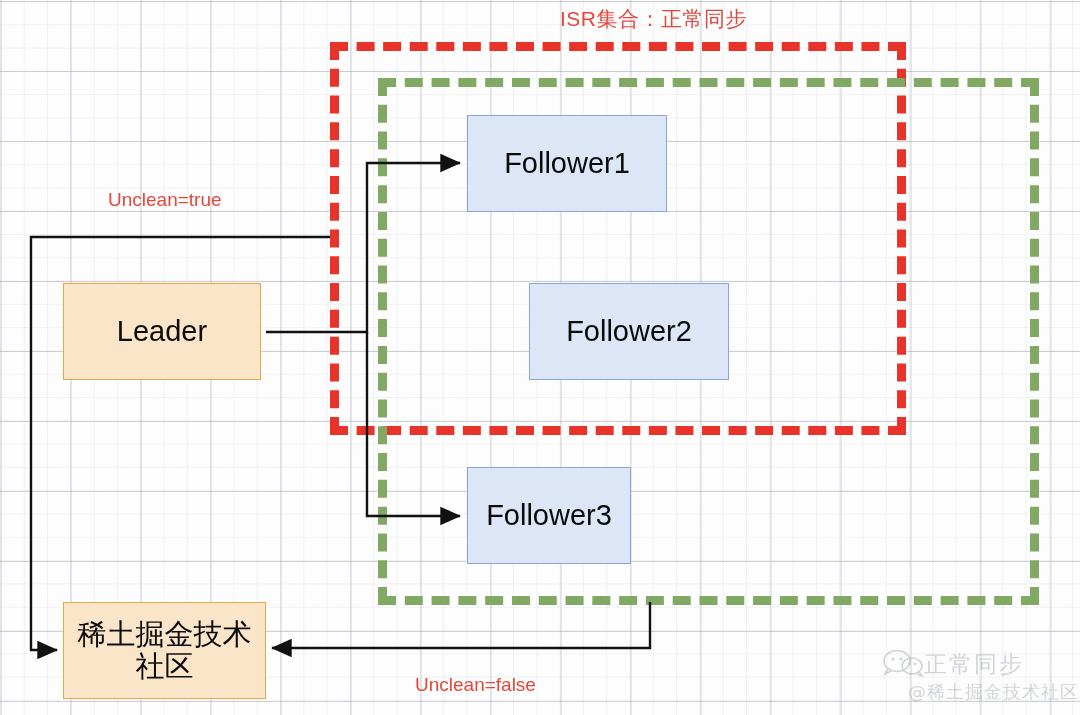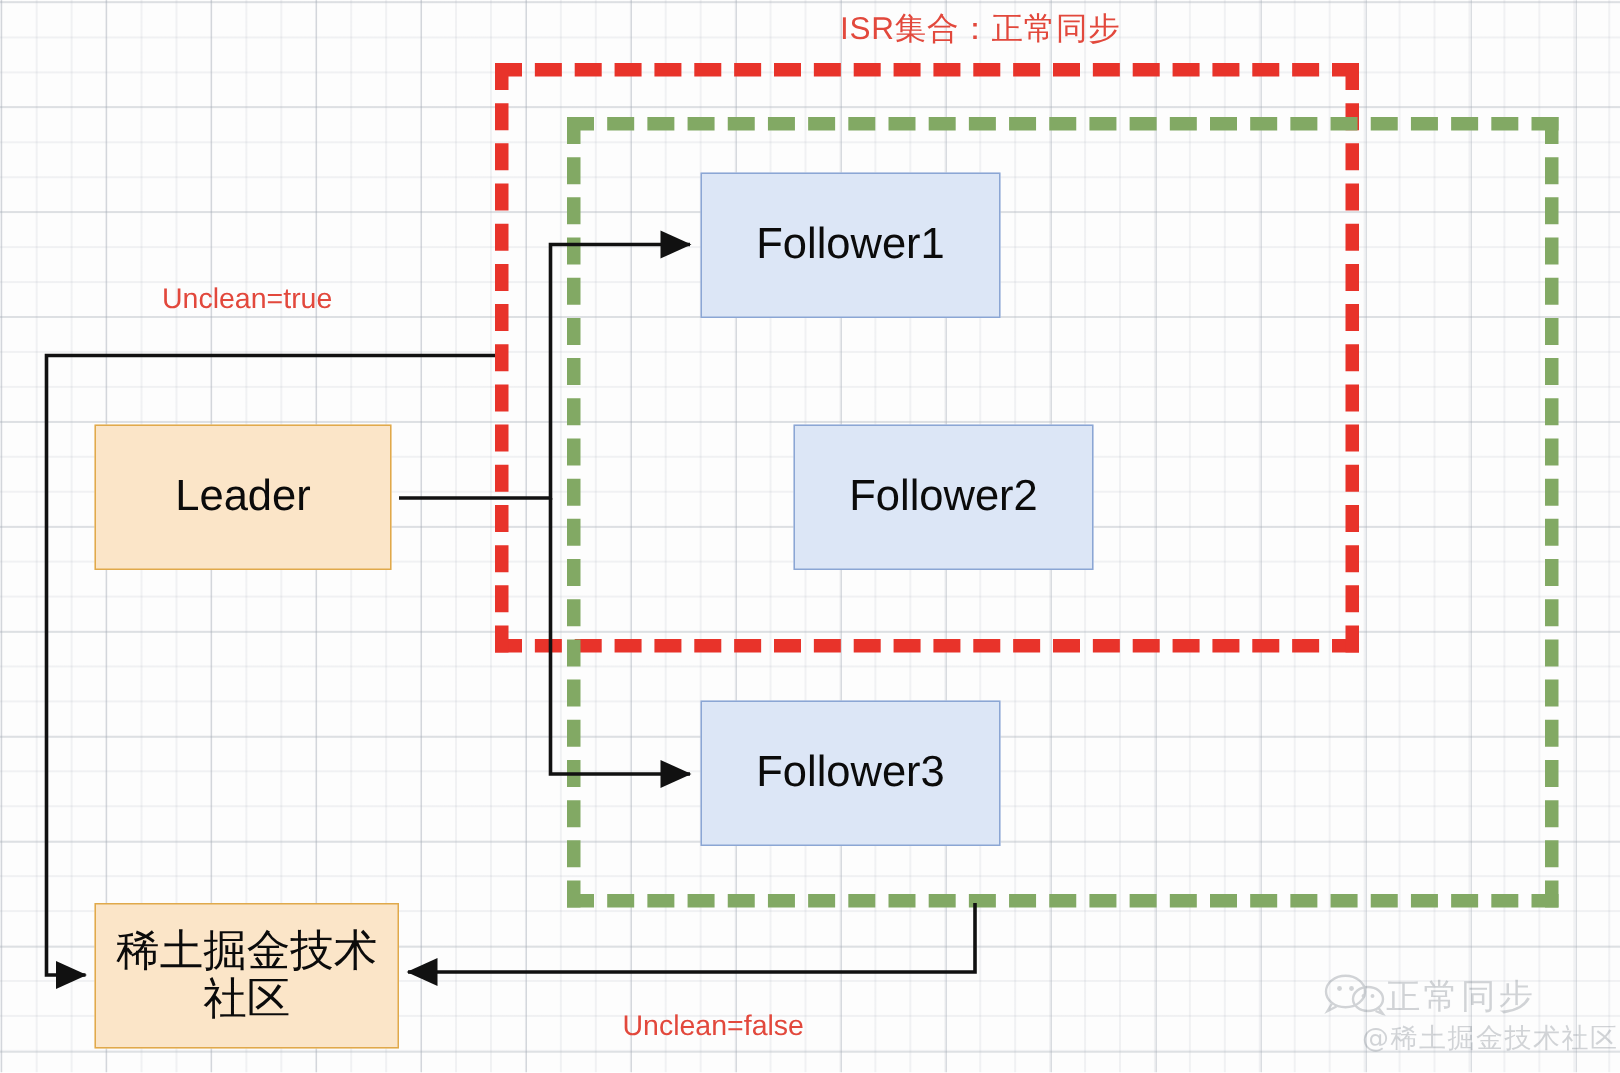--- a/index.html
+++ b/index.html
@@ -141,21 +141,21 @@
   </svg>
 
   <div class="node node-follower" style="left:467px; top:115px; width:200px; height:97px;">
     <span>Follower1</span>
   </div>
 
   <div class="node node-follower" style="left:489px; top:283px; width:200px; height:97px;margin-left:40px;">
     <span>Follower2</span>
   </div>
 
-  <div class="node node-follower" style="left:467px; top:467px; width:200px; height:97px;">
+  <div class="node node-follower" style="left:467px; top:467px; width:164px; height:97px;">
     <span>Follower3</span>
   </div>
 
   <div class="node node-leader" style="left:63px; top:283px; width:198px; height:97px;">
     <span>Leader</span>
   </div>
 
   <div class="node node-leader" style="left:63px; top:602px; width:203px; height:97px;">
     <span>稀土掘金技术社区</span>
   </div>

